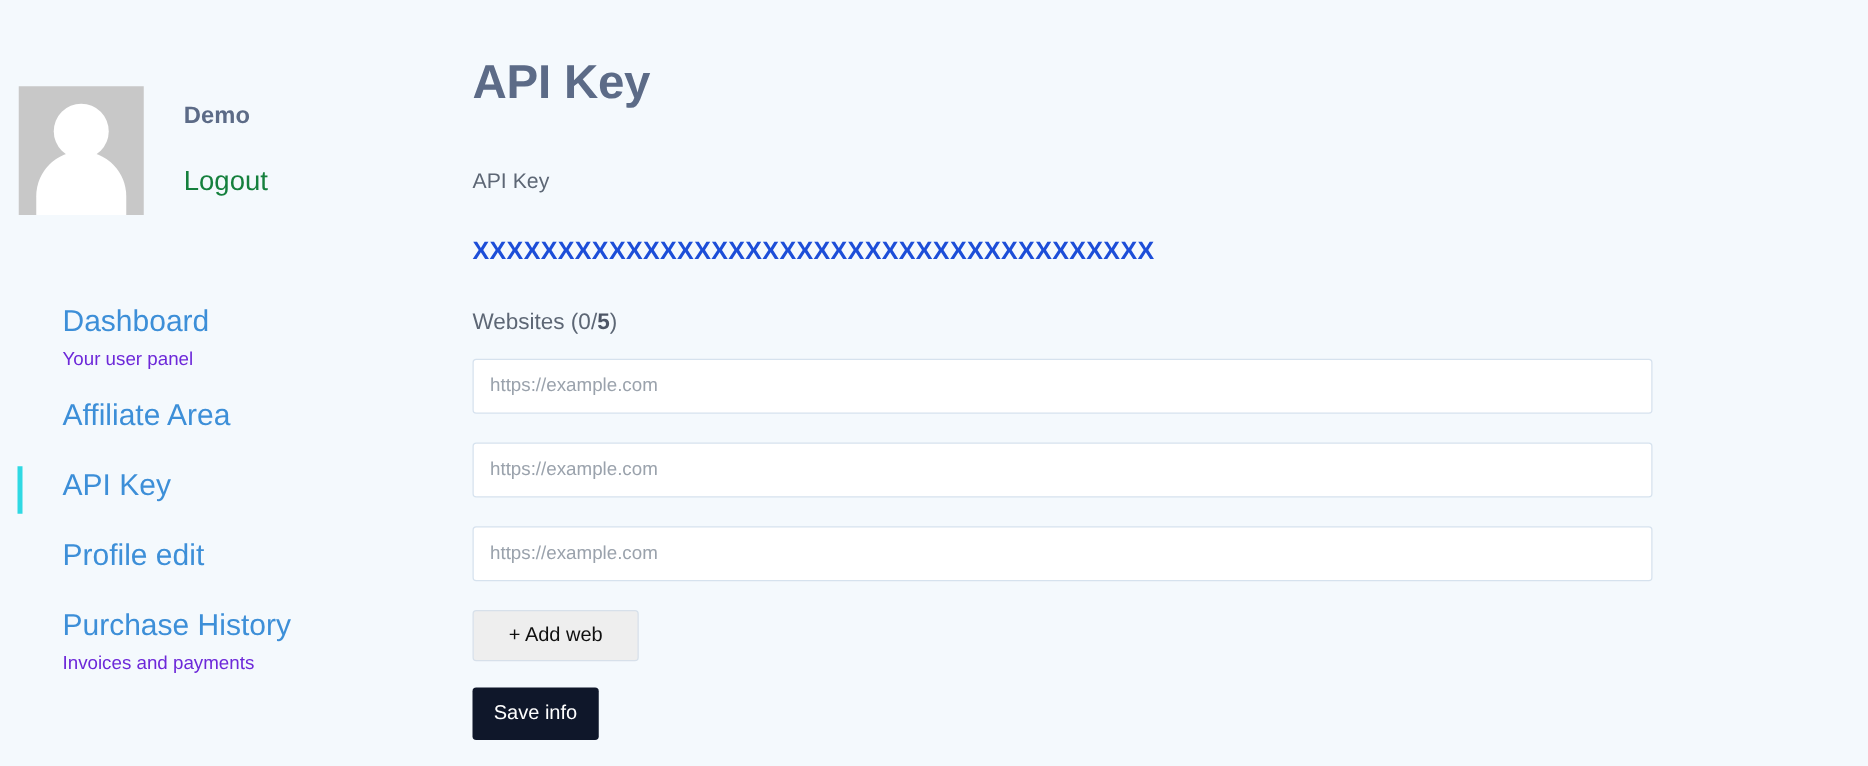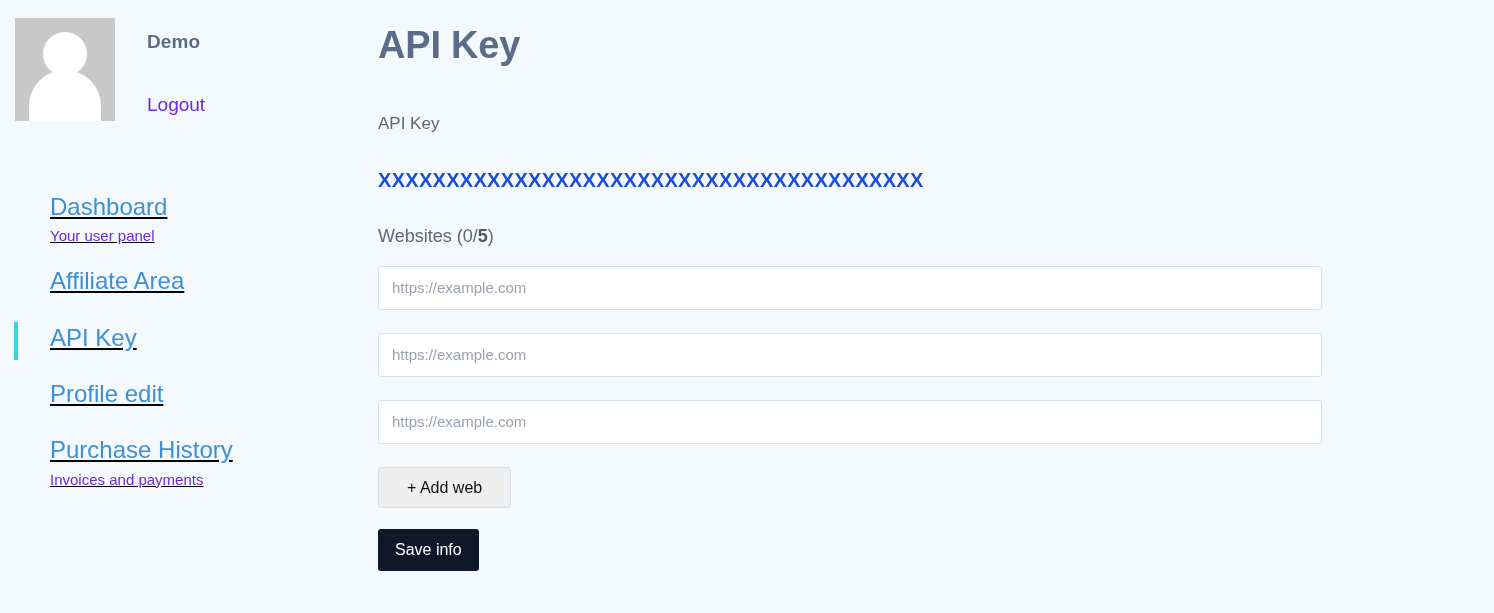--- a/index.html
+++ b/index.html
@@ -13,20 +13,21 @@
     background: #f4f9fd;
     font-family: "Liberation Sans", sans-serif;
     overflow: hidden;
   }
 
   .page {
     display: flex;
     width: 1494px;
     height: 613px;
     background: #f4f9fd;
+    align-items: center;
   }
 
   
   .sidebar {
     width: 378px;
     flex: 0 0 378px;
     background: #f4f9fd;
     position: relative;
     padding-top: 18px;
   }
@@ -72,32 +73,31 @@
   }
   .user-name {
     font-size: 19px;
     font-weight: bold;
     color: #5c6b87;
     line-height: 1;
     letter-spacing: 0.1px;
   }
   .logout-link {
     display: inline-block;
-    margin-top: 44px;
-    font-size: 19px;
-    color: #6d28d9;
+    margin-top: 32px;
+    font-size: 22px;
+    color: #15803d;
     text-decoration: none;
     line-height: 1;
     cursor: pointer;
   }
 
   .nav {
     margin-top: 72px;
     position: relative;
-    text-decoration: underline;
   }
   .nav-item {
     position: relative;
     padding-left: 50px;
     margin-bottom: 28px;
     cursor: pointer;
   }
   .nav-item.tight { margin-bottom: 22px; }
   .nav-title {
     font-size: 24px;

